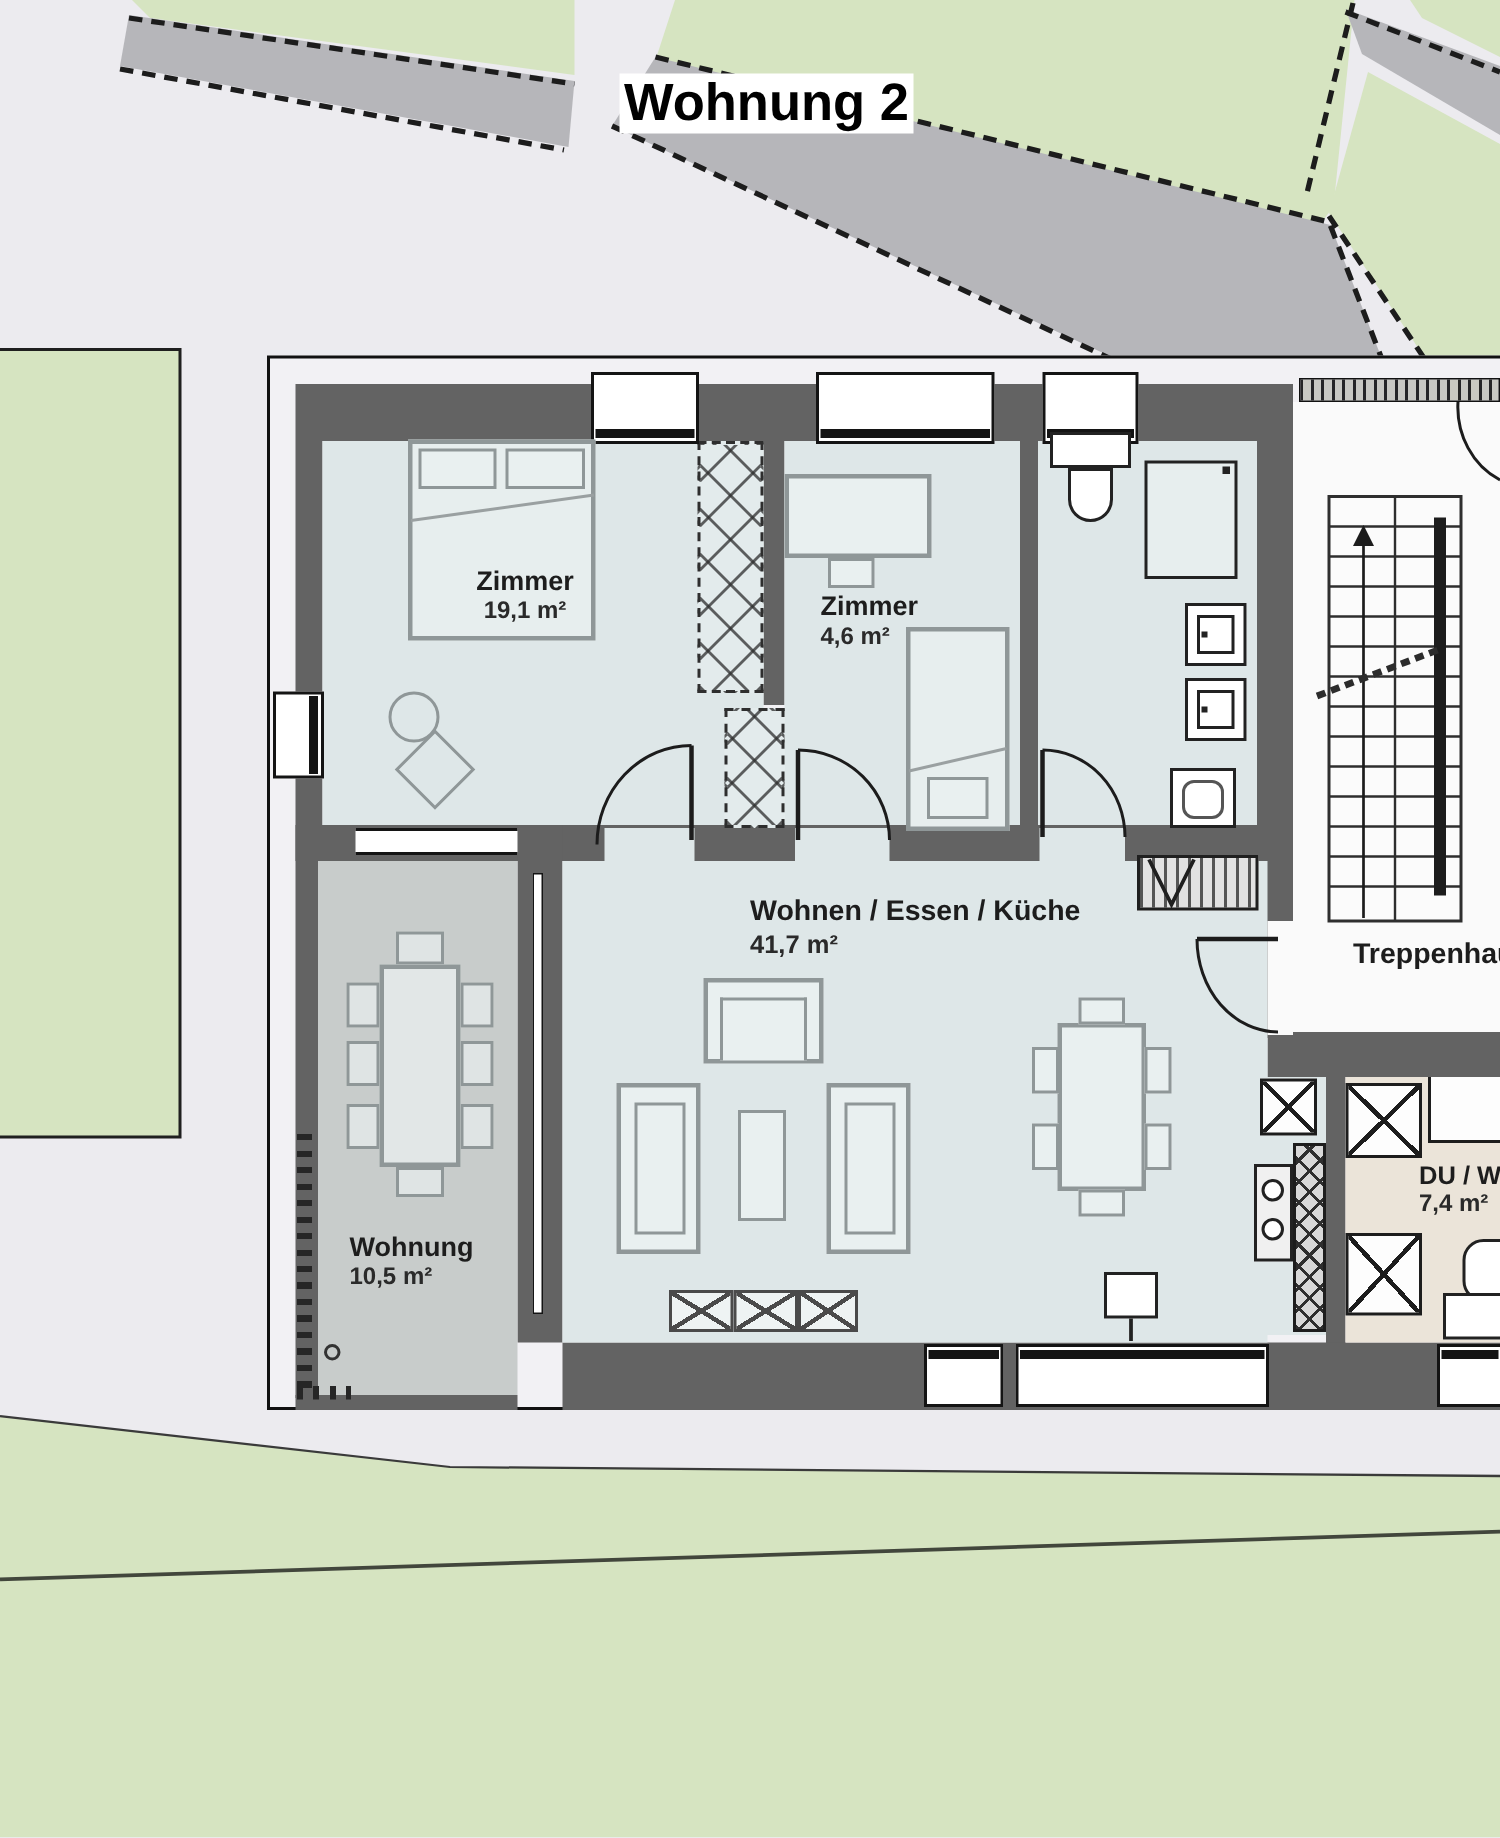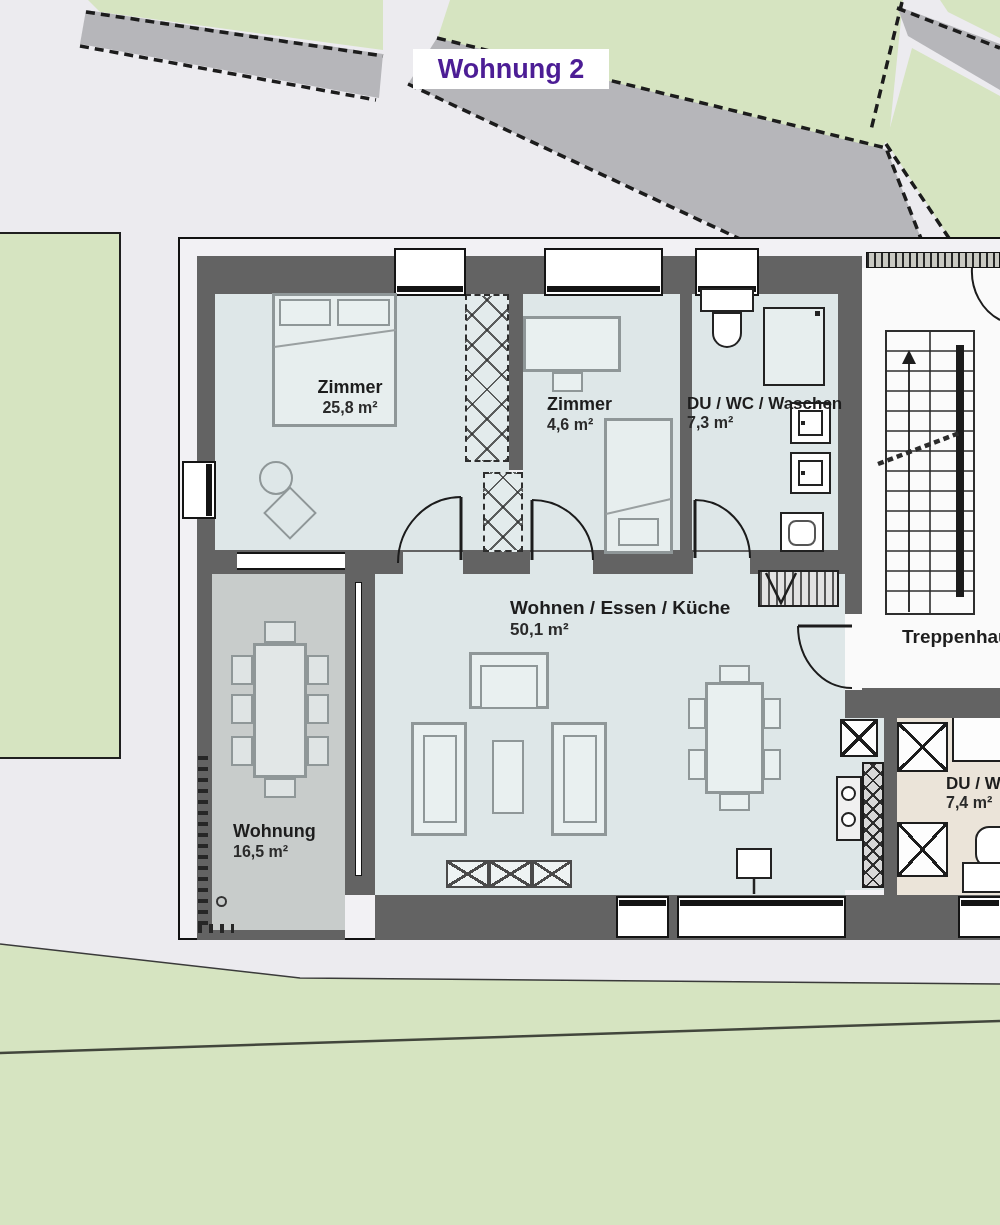--- a/index.html
+++ b/index.html
@@ -232,46 +232,42 @@
       <line x1="274" y1="347" x2="396" y2="330"></line>
       <line x1="606" y1="514" x2="671" y2="499"></line>
     </g>
     <g stroke="#1f1f1f" stroke-width="2.5" fill="none">
       <polyline points="766,573 781,603 796,573"></polyline>
     </g>
     <line x1="754" y1="879" x2="754" y2="894" stroke="#222" stroke-width="2.5"></line>
   </svg>
 
   <div class="abs" style="left:413px;top:49px;width:196px;height:40px;background:#ffffff;display:flex;align-items:center;justify-content:center;">
-    <span class="lbl" style="font-size:27px;color:#4c1d95;">Wohnung 2</span>
+    <span class="lbl" style="font-size:35px;color:#000000;">Wohnung 2</span>
   </div>
 
   <div class="abs" style="left:288px;top:377px;width:124px;text-align:center;">
     <div class="lbl">Zimmer</div>
-    <div class="area">25,8 m²</div>
+    <div class="area">19,1 m²</div>
   </div>
 
   <div class="abs" style="left:547px;top:394px;">
     <div class="lbl">Zimmer</div>
     <div class="area">4,6 m²</div>
   </div>
 
-  <div class="abs" style="left:687px;top:394px;">
-    <div class="lbl" style="font-size:17px;">DU / WC / Waschen</div>
-    <div class="area">7,3 m²</div>
-  </div>
-
-  <div class="abs" style="left:500px;top:597px;margin-left:10px;">
+
+  <div class="abs" style="left:500px;top:597px;">
     <div class="lbl" style="font-size:19px;">Wohnen / Essen / Küche</div>
-    <div class="area" style="font-size:17px;">50,1 m²</div>
+    <div class="area" style="font-size:17px;">41,7 m²</div>
   </div>
 
   <div class="abs" style="left:233px;top:821px;">
     <div class="lbl">Wohnung</div>
-    <div class="area">16,5 m²</div>
+    <div class="area">10,5 m²</div>
   </div>
 
   <div class="abs lbl" style="left:902px;top:626px;font-size:19px;">Treppenhaus</div>
 
   <div class="abs" style="left:946px;top:774px;">
     <div class="lbl" style="font-size:17px;">DU / WC</div>
     <div class="area">7,4 m²</div>
   </div>
 
 </div>

